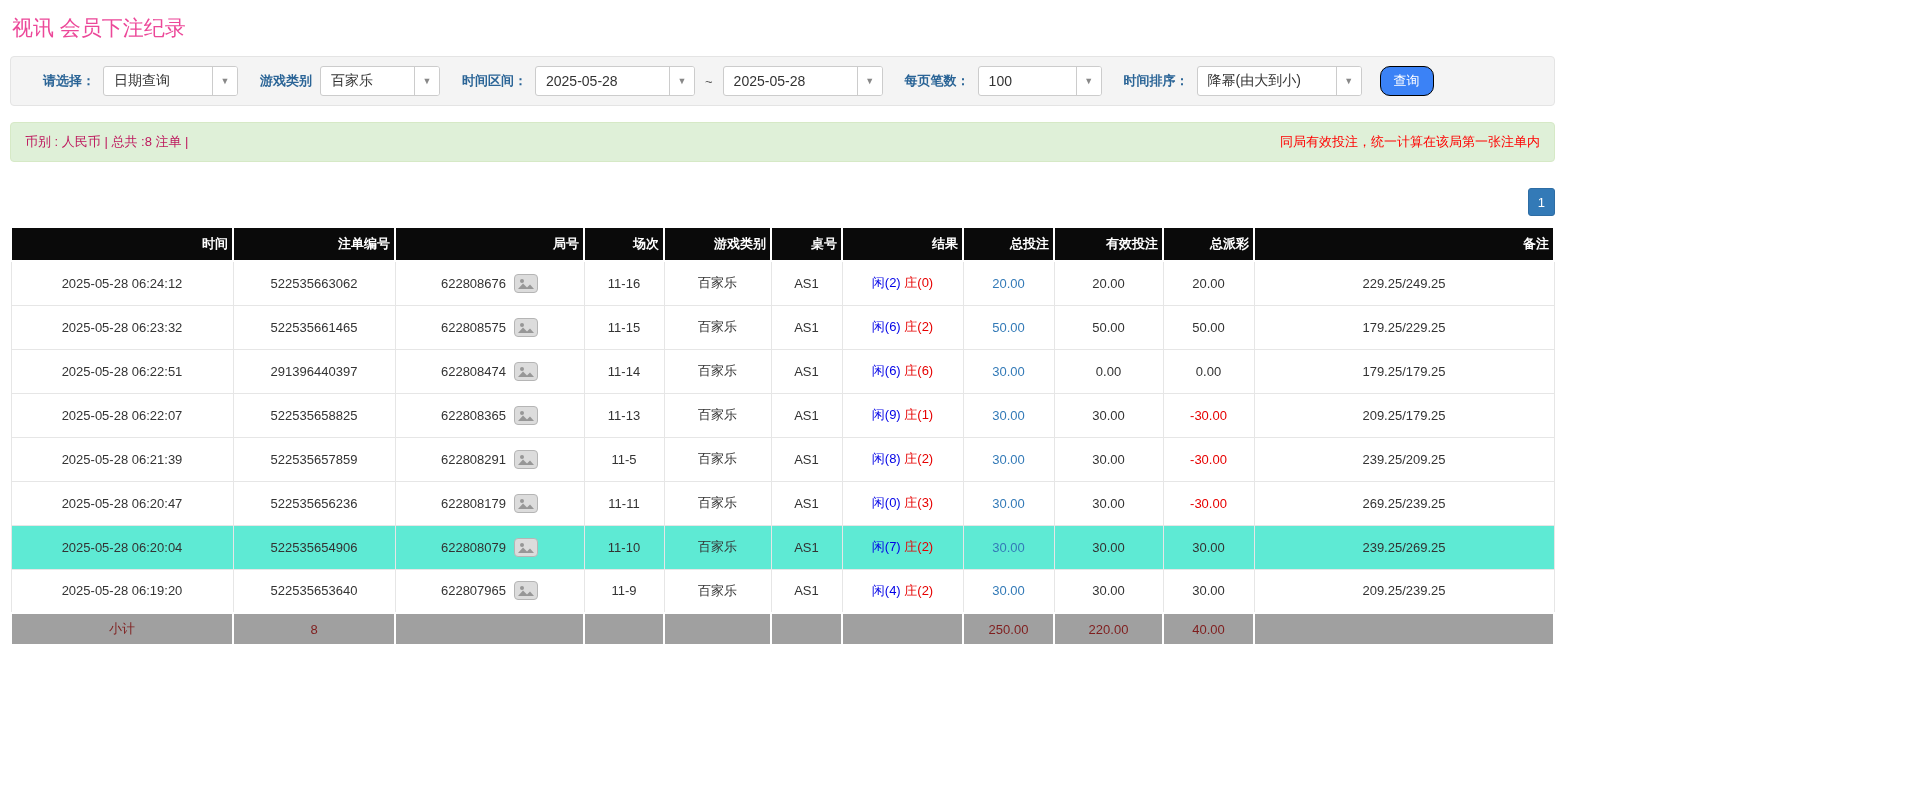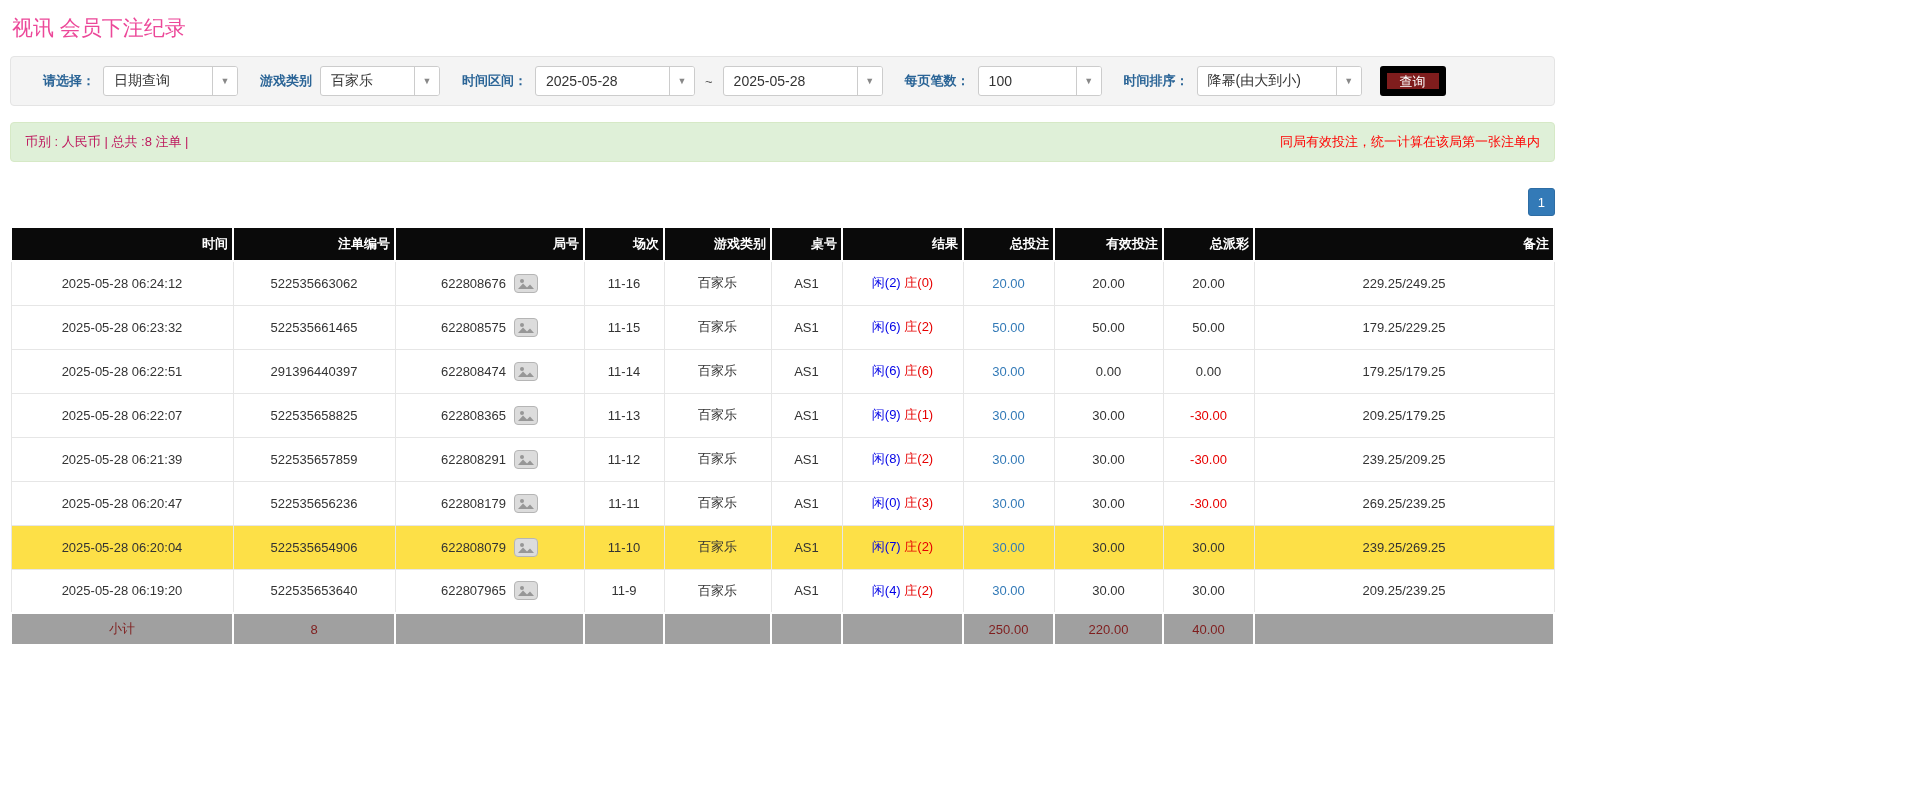--- a/index.html
+++ b/index.html
@@ -65,24 +65,24 @@
     color: #888;
     font-size: 9px;
   }
   .w-135 { width: 135px; }
   .w-120 { width: 120px; }
   .w-160 { width: 160px; }
   .w-105 { width: 124px; }
   .w-165 { width: 165px; }
   .tilde { color: #555; margin: 0 2px; }
   .search-btn {
-    background: #7f1d1d;
-    border: 7px solid #000000;
+    background: #3b82f6;
+    border: 1px solid #000000;
     color: #fff;
-    border-radius: 3px;
+    border-radius: 10px;
     height: 30px;
     padding: 0 13px;
     font-size: 13px;
     margin-left: 10px;
     cursor: pointer;
   }
 
   
   .summary-bar {
     background: #dff0d8;
@@ -136,21 +136,21 @@
     text-align: right;
   }
   table.records tbody td {
     border: 1px solid #e6e6e6;
     height: 44px;
     padding: 2px 6px;
     text-align: center;
     color: #333;
     background: #fff;
   }
-  table.records tbody tr.hl td { background: #fde047; }
+  table.records tbody tr.hl td { background: #5eead4; }
   table.records tfoot td {
     background: #a0a0a0;
     color: #7f1d1d;
     border: 2px solid #fff;
     padding: 6px 4px;
     text-align: center;
     font-size: 13px;
   }
   .player { color: #0000e6; }
   .banker { color: #e60000; }
@@ -332,21 +332,21 @@
           <td>209.25/179.25</td>
         </tr>
         <tr>
           <td>2025-05-28 06:21:39</td>
           <td>522535657859</td>
           <td><span class="round-no">622808291</span><span class="round-icon"><svg width="24" height="19" viewBox="0 0 24 19">
                 <rect x="0.5" y="0.5" width="23" height="18" rx="3.5" fill="#dcdcdc" stroke="#b5b5b5"></rect>
                 <circle cx="8" cy="7" r="2" fill="#979797"></circle>
                 <path d="M4 15 L9 9.5 L13 13.5 L16 10.5 L20 15 Z" fill="#979797"></path>
               </svg></span></td>
-          <td>11-12</td>
+          <td>11-5</td>
           <td>百家乐</td>
           <td>AS1</td>
           <td><span class="player">闲(8)</span> <span class="banker">庄(2)</span></td>
           <td><span class="bet-link">30.00</span></td>
           <td>30.00</td>
           <td><span class="neg">-30.00</span></td>
           <td>239.25/209.25</td>
         </tr>
         <tr>
           <td>2025-05-28 06:20:47</td>

